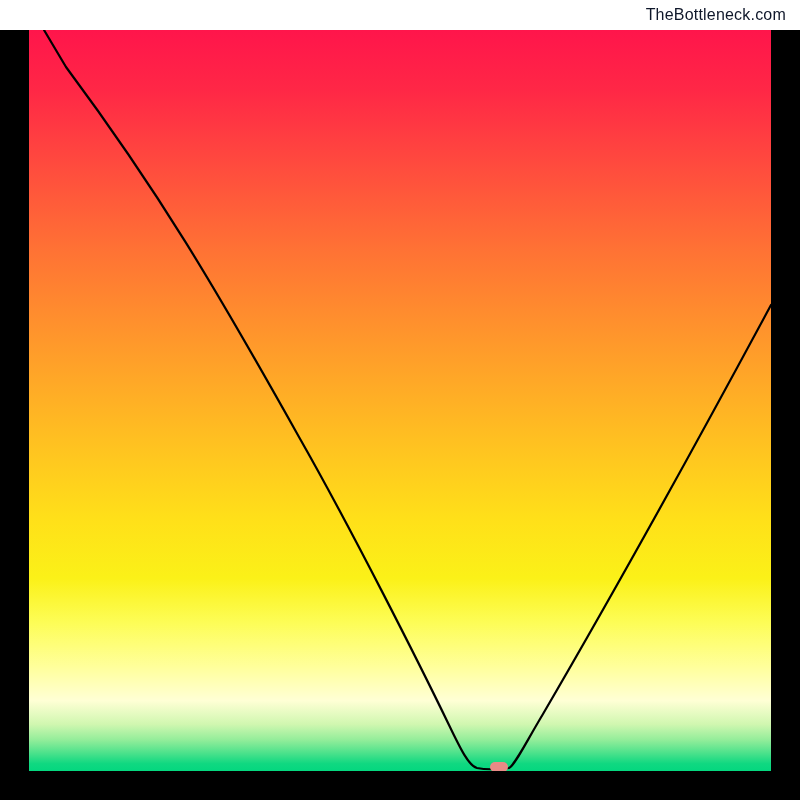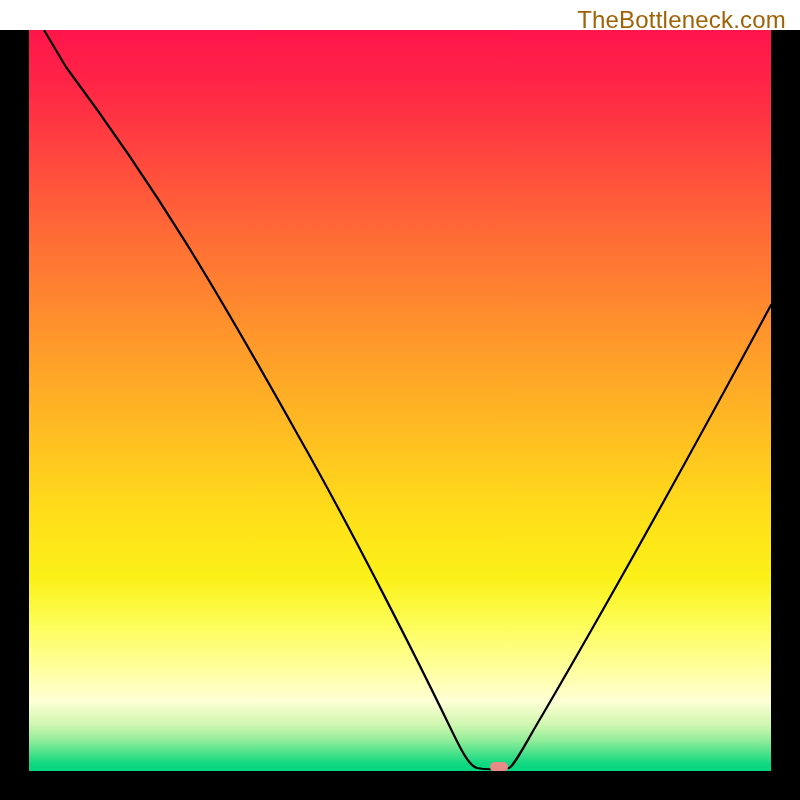--- a/index.html
+++ b/index.html
@@ -8,22 +8,22 @@
     width: 800px;
     height: 800px;
     background: #ffffff;
     position: relative;
     font-family: Arial, sans-serif;
   }
   .watermark {
     position: absolute;
     top: 6px;
     right: 14px;
-    font-size: 24px;
-    color: #a16207;
+    font-size: 16px;
+    color: #0f172a;
     font-weight: 500;
     letter-spacing: 0.2px;
     margin-left: 36px;
   }
   .plot-outer {
     position: absolute;
     left: 0;
     top: 30px;
     width: 800px;
     height: 770px;

